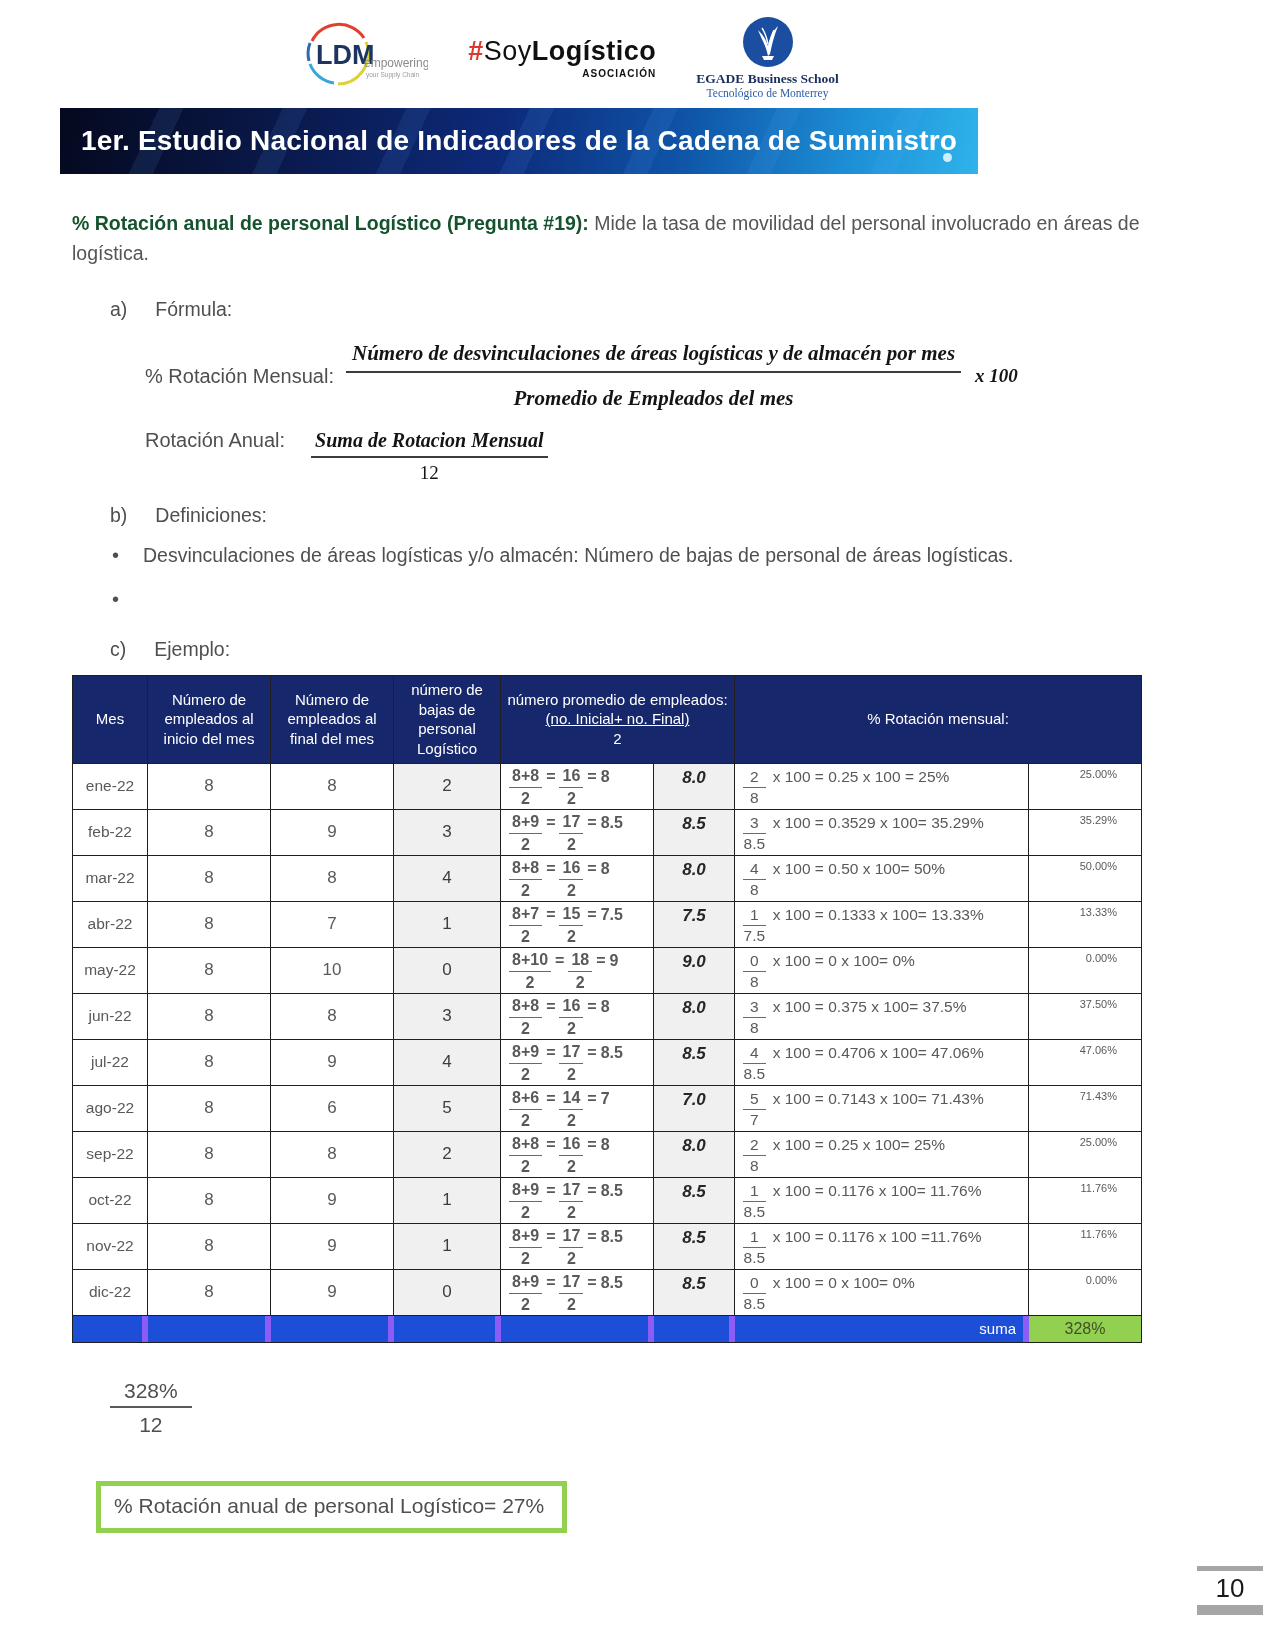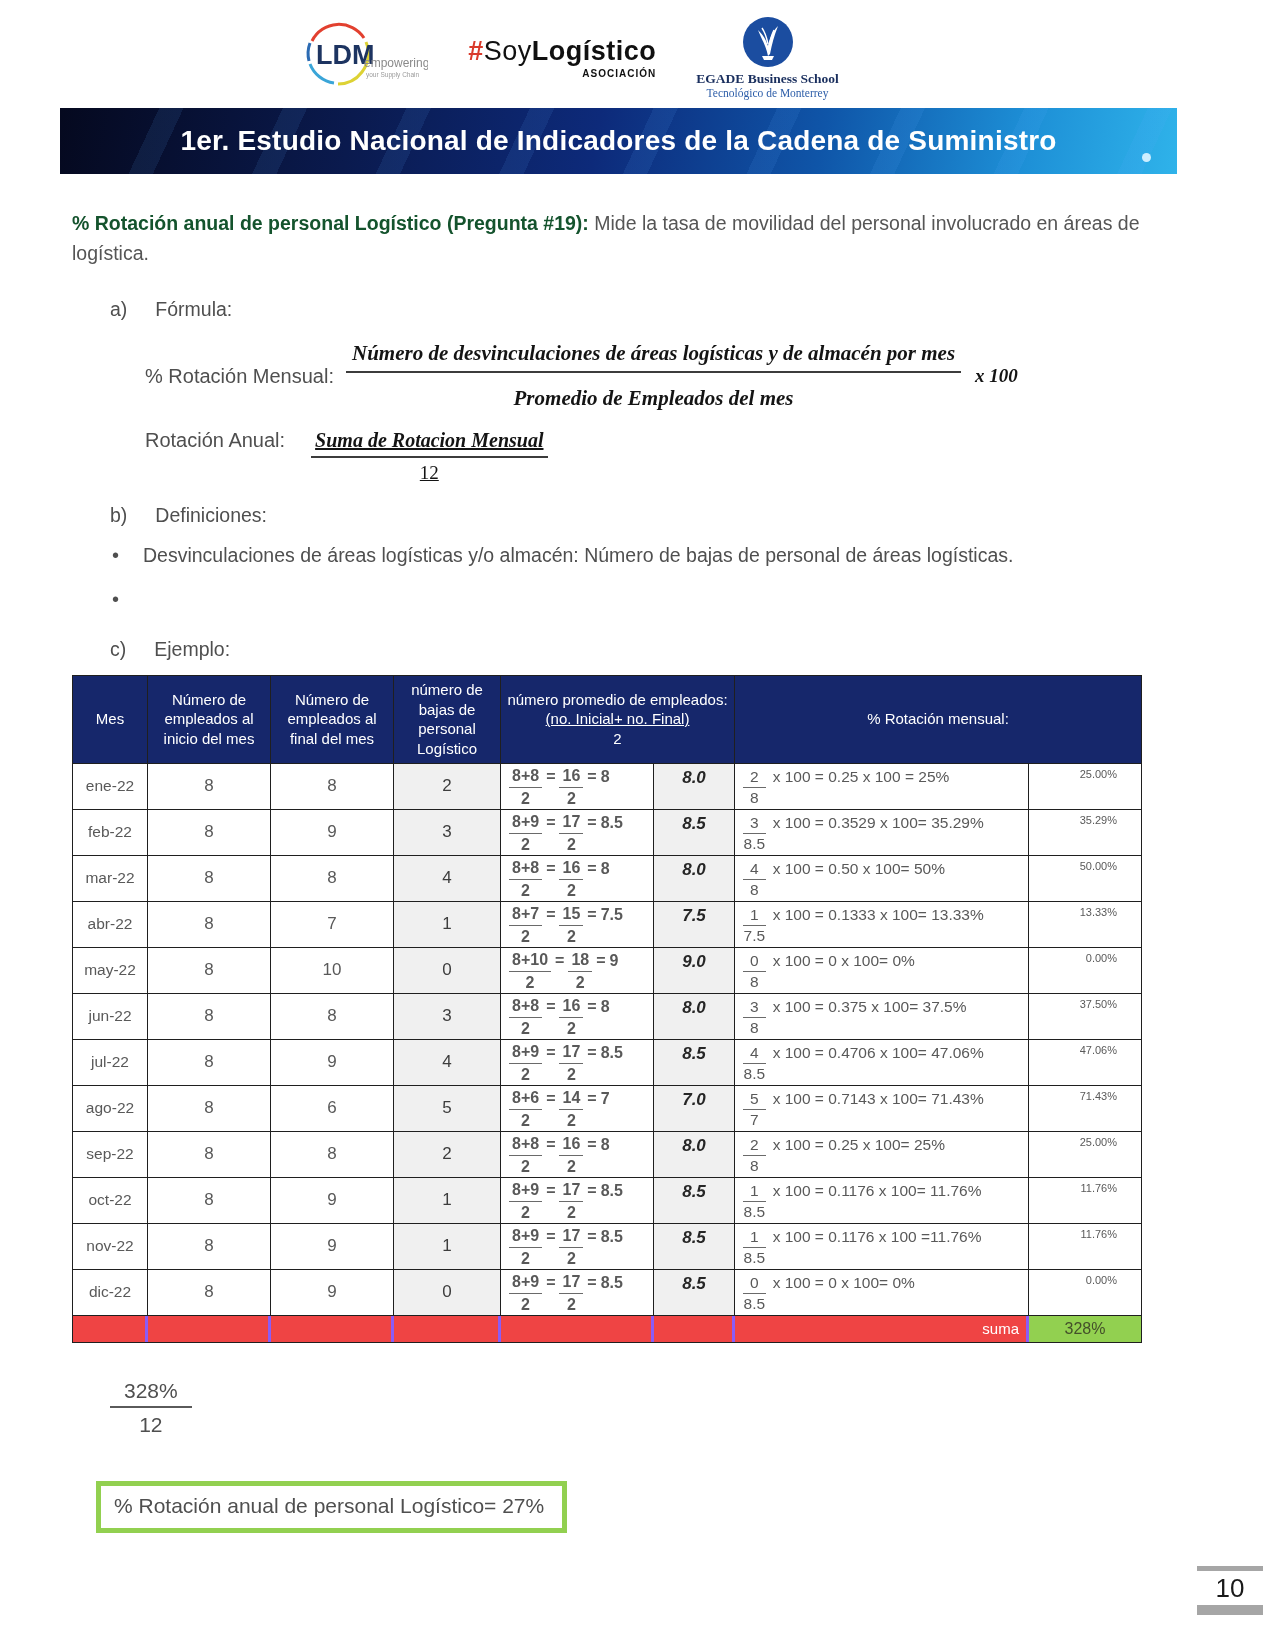--- a/index.html
+++ b/index.html
@@ -13,21 +13,21 @@
            width:fit-content; margin:16px auto 0 auto; transform:translateX(-68px); height:82px; }
   .soylog { display:flex; flex-direction:column; align-items:flex-end; }
   .soylog-main { font-size:27px; color:#101010; letter-spacing:0.5px; }
   .soylog-main .hash { color:#d93a2b; font-weight:bold; }
   .soylog-main .bold { font-weight:bold; }
   .soylog-sub { font-size:10px; font-weight:bold; color:#101010; letter-spacing:1px; margin-top:1px; }
   .egade { display:flex; flex-direction:column; align-items:center; }
   .egade-l1 { font-family:"Liberation Serif", serif; font-weight:bold; font-size:13.5px; color:#1a2f5e; margin-top:3px; }
   .egade-l2 { font-family:"Liberation Serif", serif; font-size:11.5px; color:#2c5da8; }
   
-  .banner { margin:10px 0 0 60px; width:1117px; height:66px; position:relative;
+  .banner { margin:10px 0 0 60px; width:918px; height:66px; position:relative;
     background:linear-gradient(100deg,#05091f 0%,#0a1a4e 26%,#0d2a7a 48%,#0f55a8 68%,#1d8fd6 86%,#2fb3ea 100%);
     display:flex; align-items:center; justify-content:center; overflow:hidden; }
   .banner::before { content:''; position:absolute; inset:0;
     background:repeating-linear-gradient(115deg, transparent 0 90px, rgba(90,170,255,0.10) 90px 112px); }
   .banner-title { position:relative; color:#ffffff; font-weight:bold; font-size:28px; letter-spacing:0.2px; }
   .banner-dot { position:absolute; right:26px; bottom:12px; width:9px; height:9px; border-radius:50%; background:#cdeeff; }
   
   .intro { margin:34px 70px 0 72px; font-size:19.5px; line-height:1.55; color:#555555; }
   .intro b { color:#14532d;text-align:center; }
   
@@ -36,21 +36,21 @@
   .sec-b { margin-top:20px; }
   .sec-c { margin-top:24px; }
   
   .mrow { display:flex; align-items:center; margin:20px 0 0 145px; }
   .mlabel { font-size:20px; color:#4f4f4f; margin-right:12px; white-space:nowrap; }
   .mfrac { text-align:center; font-family:"Liberation Serif", serif; font-style:italic; color:#141414; }
   .mfrac .num { font-size:21px; font-weight:600; padding:0 6px 5px 6px; border-bottom:2.5px solid #3c3c3c; }
   .mfrac .den { font-size:21px; font-weight:600; padding-top:13px; }
   .x100 { font-family:"Liberation Serif", serif; font-style:italic; font-weight:600; font-size:19px; color:#141414; margin-left:14px; }
   .arow { display:flex; align-items:flex-start; margin:18px 0 0 145px; }
-  .afrac { text-align:center; font-family:"Liberation Serif", serif; color:#141414; margin-left:14px;text-decoration:underline; }
+  .afrac { text-align:center; font-family:"Liberation Serif", serif; color:#141414; margin-left:14px; }
   .afrac .num { font-size:20px; font-style:italic; font-weight:600; padding:0 4px 4px 4px; border-bottom:2px solid #3c3c3c; }
   .afrac .den { font-size:19px; padding-top:4px; }
   .bullet { display:flex; gap:24px; margin:14px 0 0 112px; font-size:19.5px; color:#4f4f4f; line-height:1.5; }
   .bullet .dot { font-size:20px; line-height:1.45; }
   .bullet .btxt { width:1000px; }
   
   .xtable { margin:14px 0 0 72px; width:1070px; border:1px solid #1f1f1f; }
   .grid { display:grid; grid-template-columns:75px 123px 123px 107px 153px 81px 294px 112px; }
   .hgrid { display:grid; grid-template-columns:75px 123px 123px 107px 153px 81px 294px 112px; }
   .hcell { background:#16276b; color:#ffffff; font-size:15px; line-height:1.3; text-align:center;
@@ -70,21 +70,21 @@
   .c-rot  { justify-content:flex-start; align-items:flex-start; padding:3px 2px 0 8px; font-size:15.5px; }
   .c-pct  { align-items:flex-start; justify-content:flex-end; padding:4px 24px 0 0; font-size:11px; }
   .frac { display:inline-block; text-align:center; vertical-align:top; }
   .frac .fn { border-bottom:1.5px solid #6a6a6a; padding:0 3px 1px 3px; line-height:1.25; }
   .frac .fd { padding-top:1px; line-height:1.2; }
   .c-calc .eq { margin:0 4px; line-height:1.35; }
   .c-calc .res { line-height:1.35; }
   .rfrac .fn { padding:0 7px 1px 7px; }
   .rrest { margin-left:7px; line-height:1.35; }
   
-  .srow .scell { background:#ef4444; height:26px; border-right:3px solid #8b5cf6;
+  .srow .scell { background:#1d4ed8; height:26px; border-right:6px solid #8b5cf6;
                  display:flex; align-items:center; }
   .srow .scell:last-child { border-right:none; }
   .s-label { justify-content:flex-end; color:#ffffff; font-size:15px; padding-right:7px; }
   .s-green { background:#92d050 !important; justify-content:center; color:#44502a; font-size:16px; }
   
   .summary { display:flex; align-items:flex-start; gap:16px; margin:36px 0 0 110px;
              font-size:21px; color:#4f4f4f; }
   .sfrac { text-align:center; }
   .sfrac .num { padding:0 14px 3px 14px; border-bottom:2px solid #5a5a5a; }
   .sfrac .den { padding-top:5px; }

